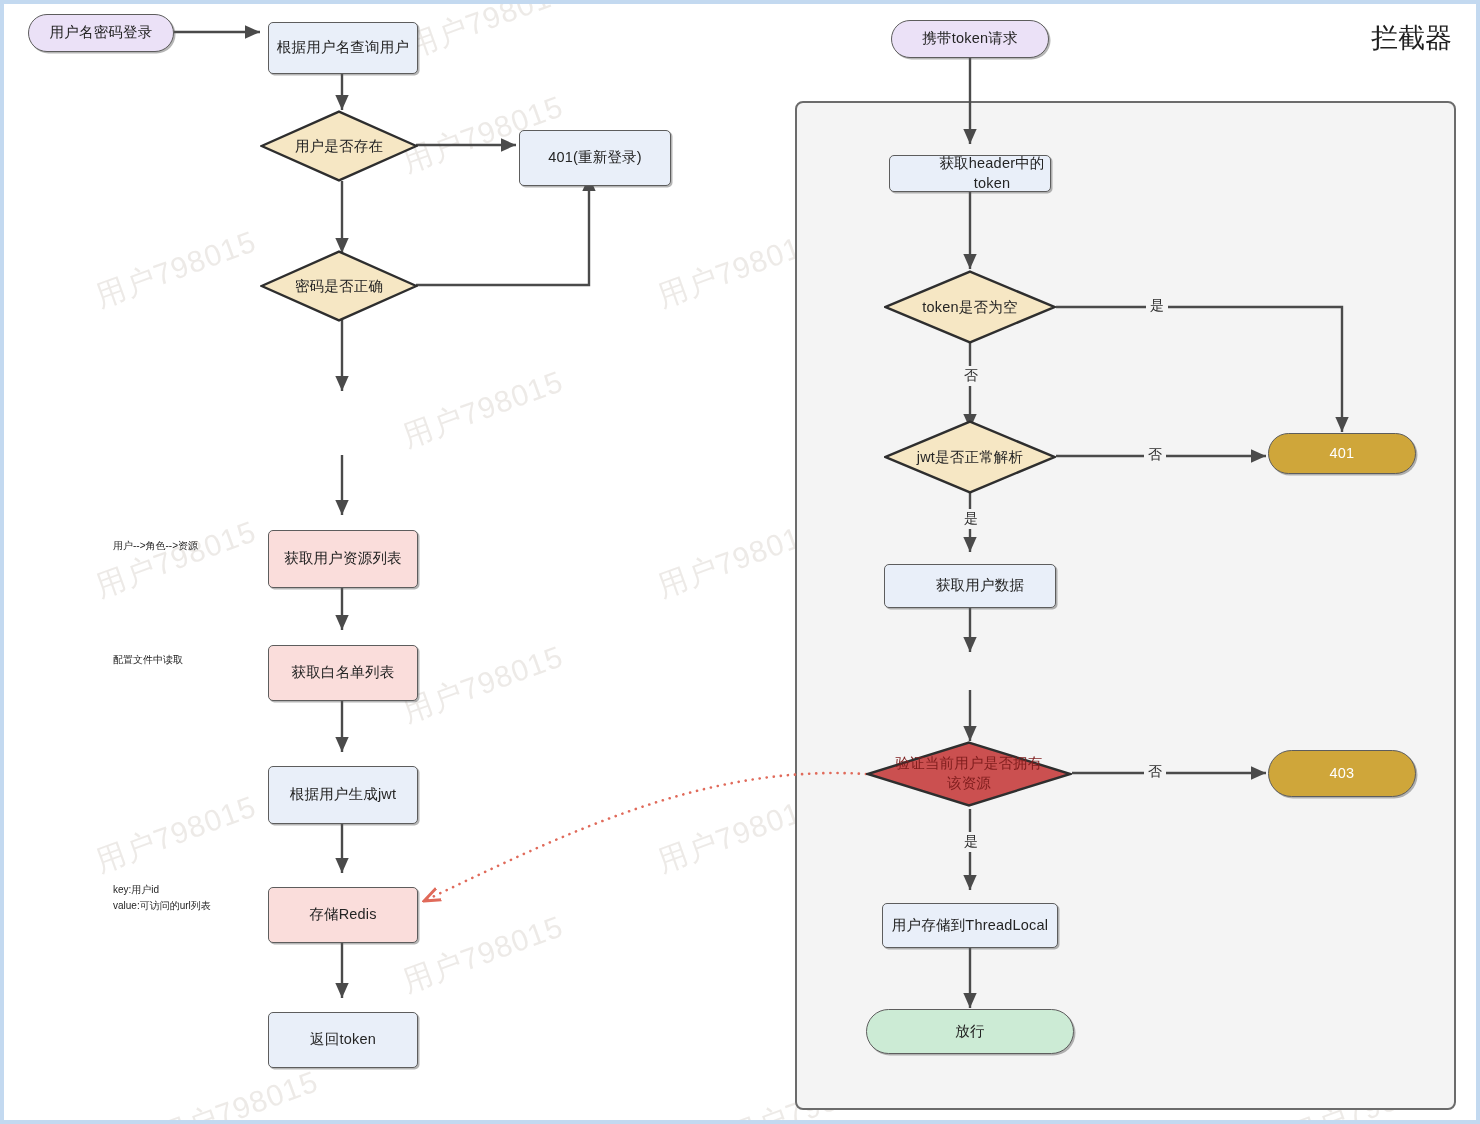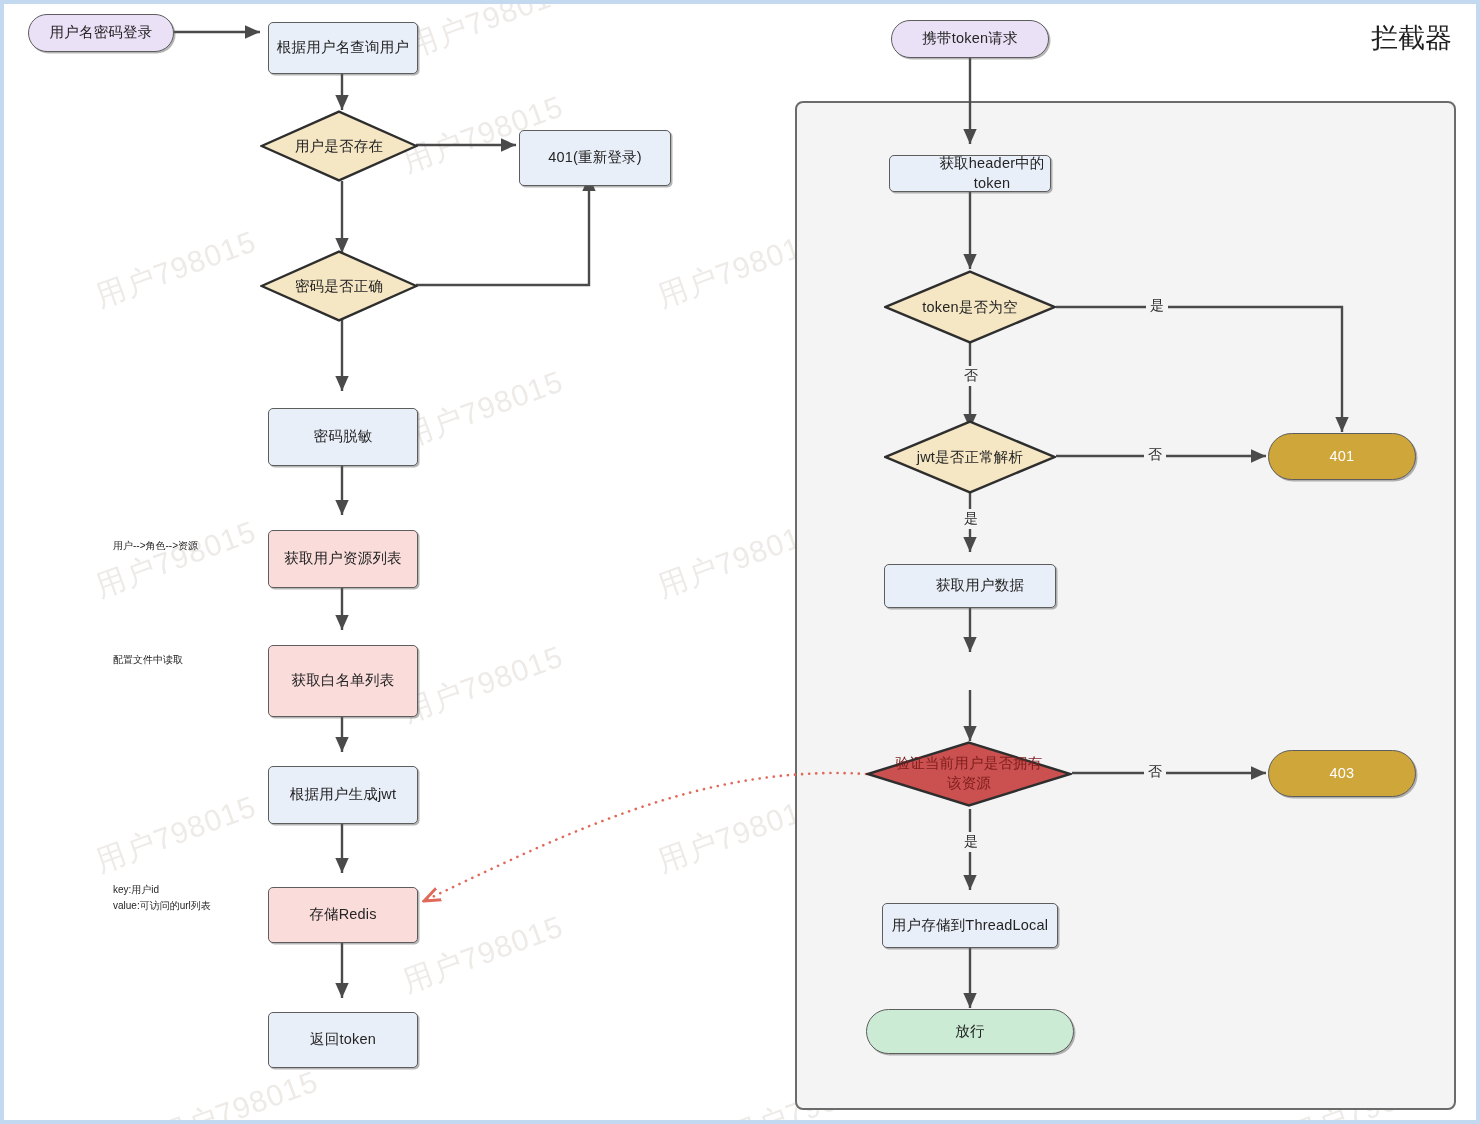--- a/index.html
+++ b/index.html
@@ -225,29 +225,26 @@
     <span>401(重新登录)</span>
   </div>
 
   <div class="node n-diamond dia-cream" style="left:256px; top:246px; width:158px; height:72px;">
     <svg class="dia-shape" viewBox="0 0 158 72" preserveAspectRatio="none">
       <polygon points="79,1.6 156.4,36 79,70.4 1.6,36" fill="#f6e7c4" stroke="#2e2e2e" stroke-width="2.4"></polygon>
     </svg>
     <span class="dia-label">密码是否正确</span>
   </div>
 
-  <div class="node n-rect n-blue" style="left:264px; top:392px; width:150px; height:58px;">
-    <span>密码脱敏</span>
-  </div>
 
   <div class="node n-rect n-pink" style="left:264px; top:514px; width:150px; height:58px;">
     <span>获取用户资源列表</span>
   </div>
 
-  <div class="node n-rect n-pink" style="left:264px; top:629px; width:150px; height:72px;align-items:center;">
+  <div class="node n-rect n-pink" style="left:264px; top:629px; width:150px; height:56px;align-items:center;">
     <span>获取白名单列表</span>
   </div>
 
   <div class="node n-rect n-blue" style="left:264px; top:750px; width:150px; height:58px;">
     <span>根据用户生成jwt</span>
   </div>
 
   <div class="node n-rect n-pink" style="left:264px; top:871px; width:150px; height:56px;">
     <span>存储Redis</span>
   </div>
@@ -276,21 +273,21 @@
     <span class="dia-label">token是否为空</span>
   </div>
 
   <div class="node n-diamond dia-cream" style="left:880px; top:416px; width:172px; height:74px;">
     <svg class="dia-shape" viewBox="0 0 172 74" preserveAspectRatio="none">
       <polygon points="86,1.6 170.4,37 86,72.4 1.6,37" fill="#f6e7c4" stroke="#2e2e2e" stroke-width="2.4"></polygon>
     </svg>
     <span class="dia-label">jwt是否正常解析</span>
   </div>
 
-  <div class="node n-stadium n-gold" style="left:1264px; top:429px; width:148px; height:47px;">
+  <div class="node n-stadium n-gold" style="left:1264px; top:429px; width:148px; height:41px;">
     <span>401</span>
   </div>
 
   <div class="node n-rect n-blue" style="left:880px; top:548px; width:172px; height:44px;padding-left:20px;">
     <span>获取用户数据</span>
   </div>
 
 
   <div class="node n-diamond dia-red" style="left:862px; top:737px; width:206px; height:66px;">
     <svg class="dia-shape" viewBox="0 0 206 66" preserveAspectRatio="none">

